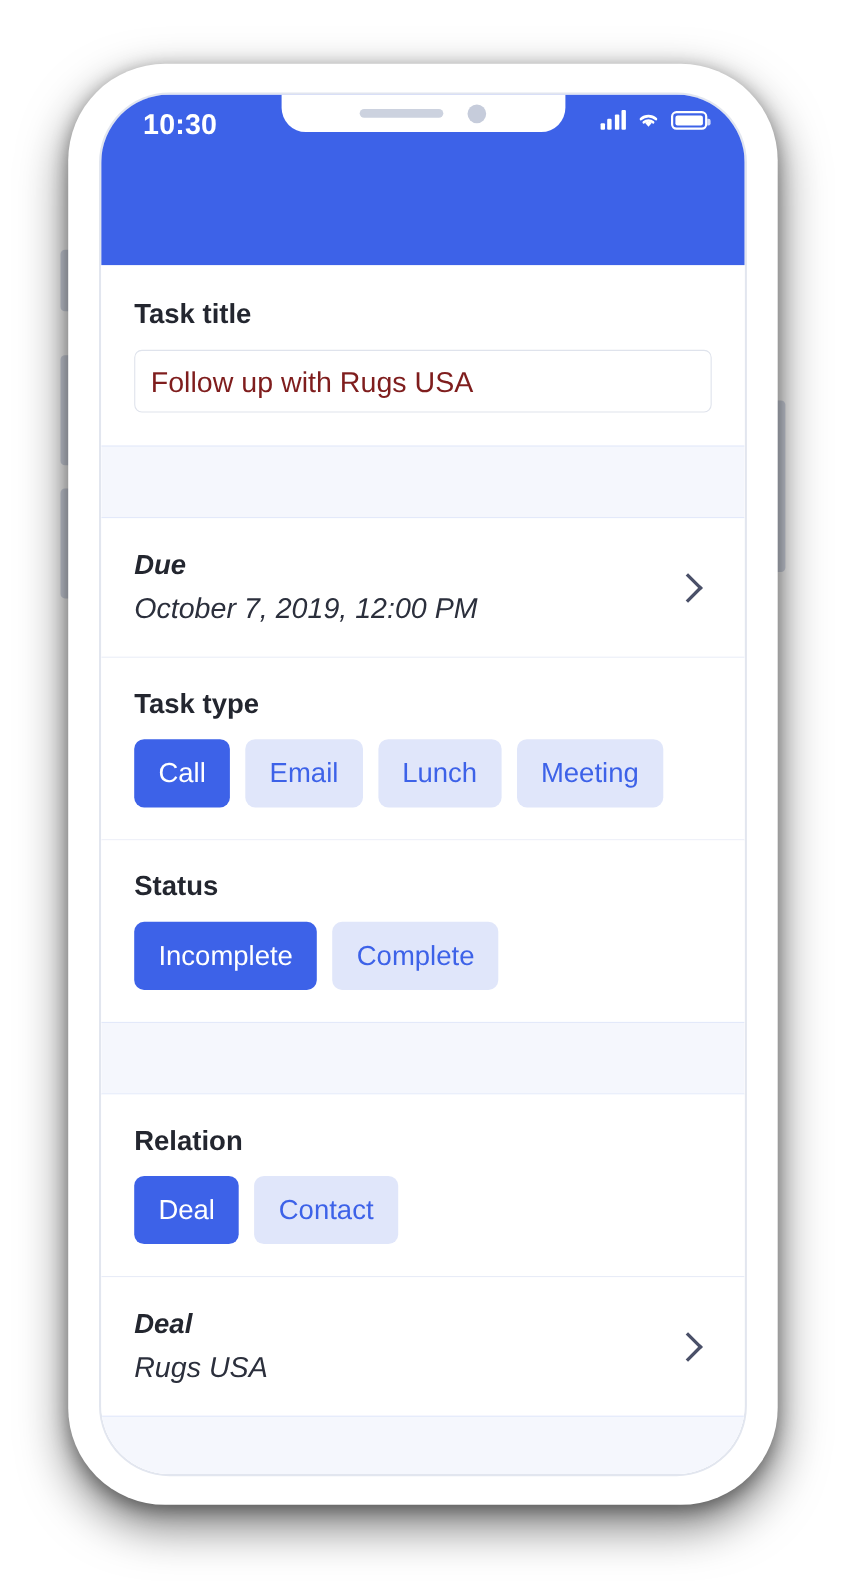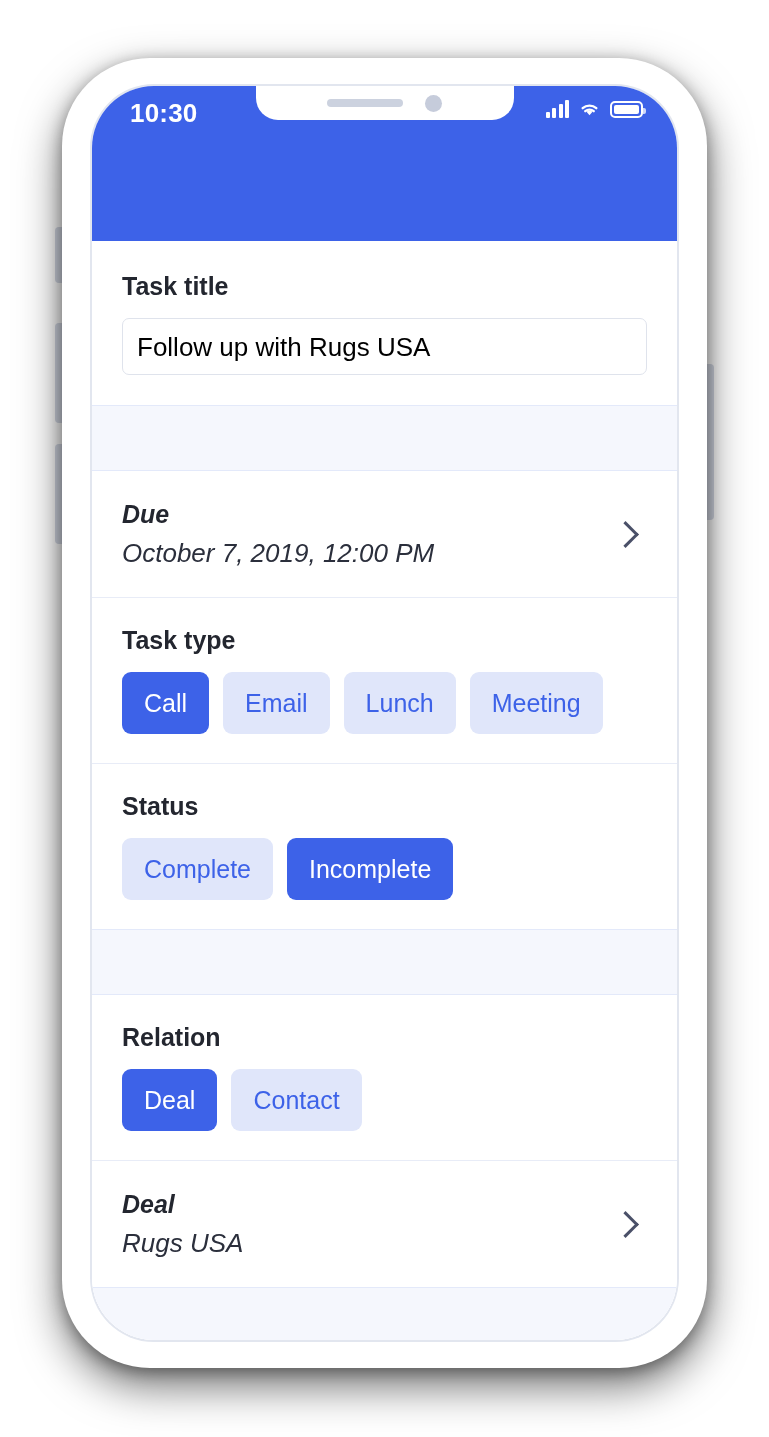--- a/index.html
+++ b/index.html
@@ -245,21 +245,21 @@
     border-radius: 7px;
     display: flex;
     align-items: center;
     padding: 0 14px;
     box-sizing: border-box;
     background: #ffffff;
     cursor: text;
   }
   .field-input span {
     font-size: 26px;
-    color: #000000;
+    color: #7f1d1d;
     line-height: 1;
   }
 
   
   .row-nav {
     display: flex;
     align-items: center;
     justify-content: space-between;
     padding: 31px 30px 31px 30px;
     cursor: pointer;
@@ -387,22 +387,22 @@
           <div class="chip">Lunch</div>
           <div class="chip">Meeting</div>
         </div>
       </div>
 
       <div class="divider"></div>
 
       <div class="card block-chips">
         <div class="label">Status</div>
         <div class="chips">
+          <div class="chip selected">Incomplete</div>
           <div class="chip">Complete</div>
-          <div class="chip selected">Incomplete</div>
         </div>
       </div>
 
       <div class="gap"></div>
 
       <div class="card block-chips">
         <div class="label">Relation</div>
         <div class="chips">
           <div class="chip selected">Deal</div>
           <div class="chip">Contact</div>

